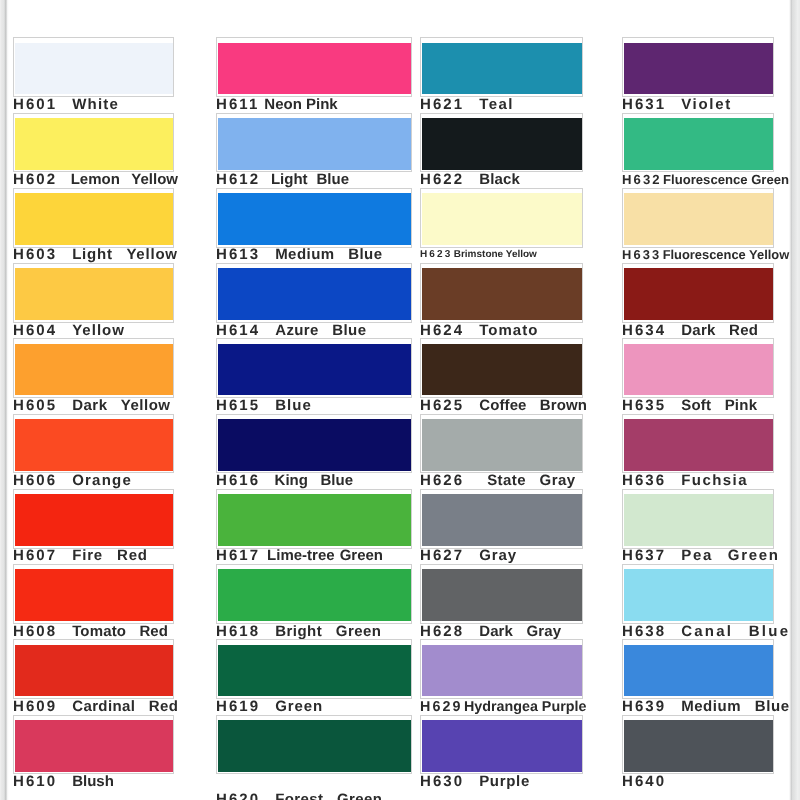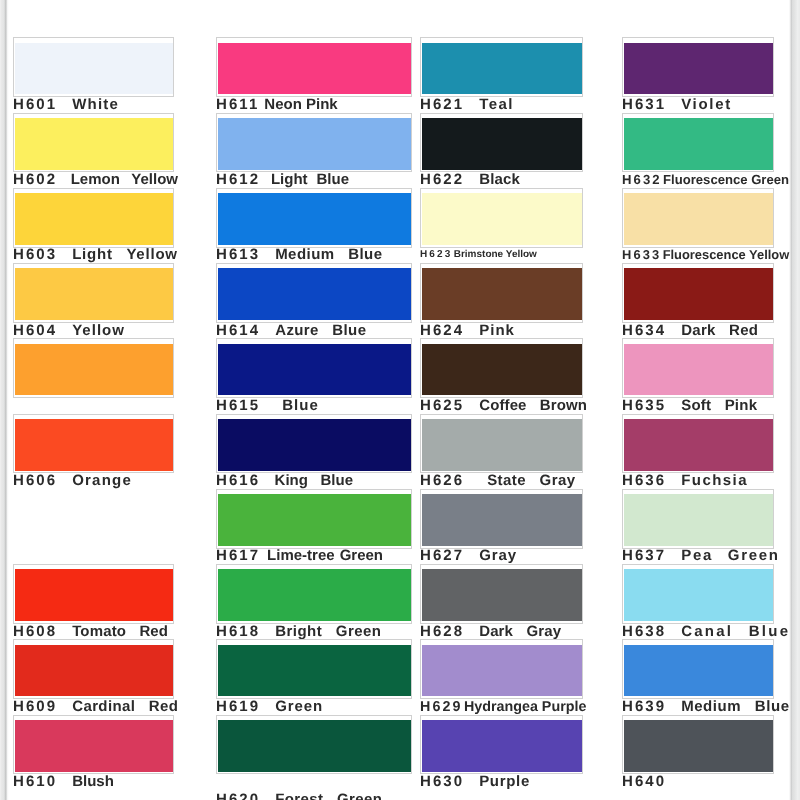--- a/index.html
+++ b/index.html
@@ -64,27 +64,38 @@
           <div class="sw" style="background: rgb(253, 201, 68);"></div>
         </div>
       <div class="lbl">
           <span class="ltxt" style="word-spacing: 9px;"><span class="code">H604</span><span class="gap" style="width: 17px;"></span><span class="nm" style="letter-spacing: 1.023px; margin-right: -1.023px;">Yellow</span></span>
         </div>
     </div>
     <div class="cell" style="top:333.8px;">
       <div class="swbox">
           <div class="sw" style="background: rgb(253, 160, 46);"></div>
         </div>
+      <div class="lbl">
+          <span class="ltxt" style="word-spacing: 9px;"><span class="code">H605</span><span class="gap" style="width: 17px;"></span><span class="nm" style="letter-spacing: 0.489px; margin-right: -0.489px;">Dark Yellow</span></span>
+        </div>
     </div>
     <div class="cell" style="top:409.1px;">
       <div class="swbox">
           <div class="sw" style="background: rgb(251, 74, 34);"></div>
         </div>
       <div class="lbl">
           <span class="ltxt" style="word-spacing: 9px;"><span class="code">H606</span><span class="gap" style="width: 17px;"></span><span class="nm" style="letter-spacing: 1.219px; margin-right: -1.219px;">Orange</span></span>
+        </div>
+    </div>
+    <div class="cell" style="top:484.3px;">
+      <div class="swbox">
+          <div class="sw" style="background: rgb(244, 37, 16);"></div>
+        </div>
+      <div class="lbl">
+          <span class="ltxt" style="word-spacing: 9px;"><span class="code">H607</span><span class="gap" style="width: 17px;"></span><span class="nm" style="letter-spacing: 0.83px; margin-right: -0.83px;">Fire Red</span></span>
         </div>
     </div>
     <div class="cell" style="top:559.5px;">
       <div class="swbox">
           <div class="sw" style="background: rgb(245, 42, 19);"></div>
         </div>
       <div class="lbl">
           <span class="ltxt" style="word-spacing: 9px;"><span class="code">H608</span><span class="gap" style="width: 17px;"></span><span class="nm" style="letter-spacing: 0.141px; margin-right: -0.141px;">Tomato Red</span></span>
         </div>
     </div>
@@ -136,21 +147,21 @@
         </div>
       <div class="lbl">
           <span class="ltxt" style="word-spacing: 9px;"><span class="code">H614</span><span class="gap" style="width: 17px;"></span><span class="nm" style="letter-spacing: 0.385px; margin-right: -0.385px;">Azure Blue</span></span>
         </div>
     </div>
     <div class="cell" style="top:333.8px;">
       <div class="swbox">
           <div class="sw" style="background: rgb(10, 24, 135);"></div>
         </div>
       <div class="lbl">
-          <span class="ltxt" style="word-spacing: 9px;"><span class="code">H615</span><span class="gap" style="width: 17px;"></span><span class="nm" style="letter-spacing: 1.078px; margin-right: -1.078px; margin-left: 7px;">Blue</span></span>
+          <span class="ltxt" style="word-spacing: 9px;"><span class="code">H615</span><span class="gap" style="width: 17px;"></span><span class="nm" style="letter-spacing: 1.078px; margin-right: -1.078px;">Blue</span></span>
         </div>
     </div>
     <div class="cell" style="top:409.1px;">
       <div class="swbox">
           <div class="sw" style="background: rgb(10, 12, 98);"></div>
         </div>
       <div class="lbl">
           <span class="ltxt" style="word-spacing: 8.414px;"><span class="code">H616</span><span class="gap" style="width: 16.414px;"></span><span class="nm">King Blue</span></span>
         </div>
     </div>
@@ -210,21 +221,21 @@
         </div>
       <div class="lbl">
           <span class="ltxt" style="font-size: 10px;"><span class="code">H623</span><span class="gap" style="width: 3.5px;"></span><span class="nm">Brimstone Yellow</span></span>
         </div>
     </div>
     <div class="cell" style="top:258.6px;">
       <div class="swbox">
           <div class="sw" style="background: rgb(106, 61, 38);"></div>
         </div>
       <div class="lbl">
-          <span class="ltxt" style="word-spacing: 9px;"><span class="code">H624</span><span class="gap" style="width: 17px;"></span><span class="nm" style="letter-spacing: 1.031px; margin-right: -1.031px;">Pink</span></span>
+          <span class="ltxt" style="word-spacing: 9px;"><span class="code">H624</span><span class="gap" style="width: 17px;"></span><span class="nm" style="letter-spacing: 1.031px; margin-right: -1.031px;">Tomato</span></span>
         </div>
     </div>
     <div class="cell" style="top:333.8px;">
       <div class="swbox">
           <div class="sw" style="background: rgb(60, 39, 25);"></div>
         </div>
       <div class="lbl">
           <span class="ltxt" style="word-spacing: 9px;"><span class="code">H625</span><span class="gap" style="width: 17px;"></span><span class="nm" style="letter-spacing: 0.121px; margin-right: -0.121px;">Coffee Brown</span></span>
         </div>
     </div>

